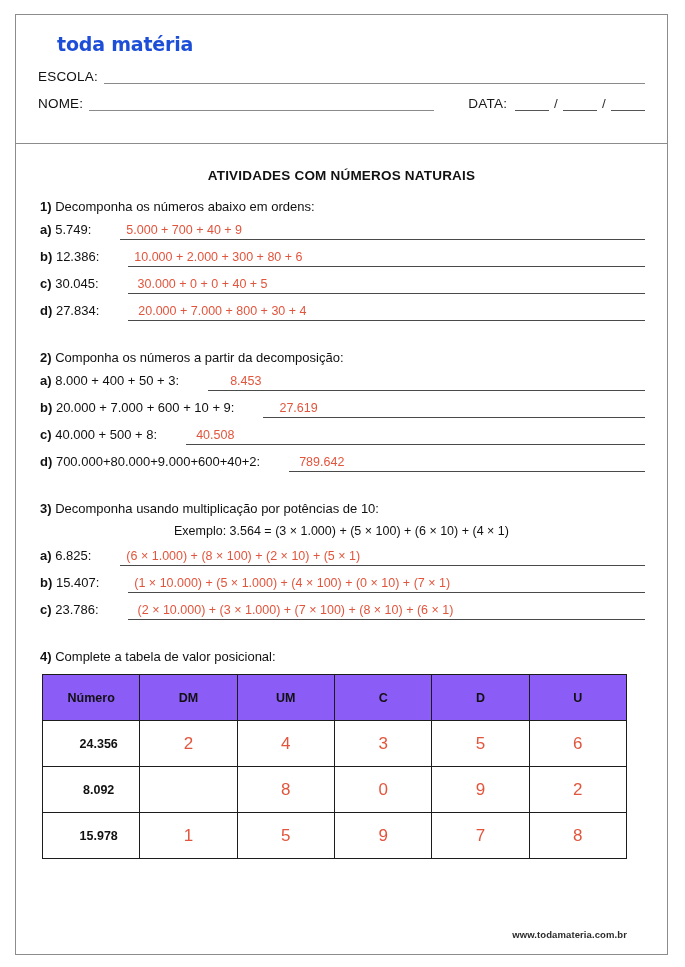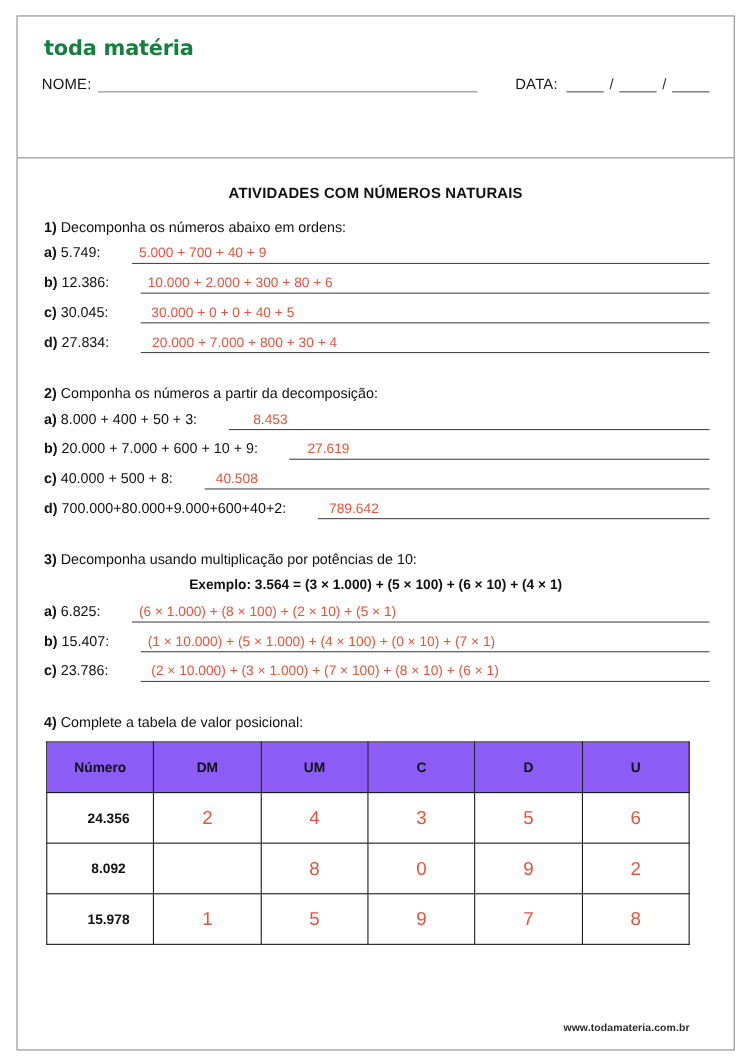--- a/index.html
+++ b/index.html
@@ -33,22 +33,22 @@
     border-bottom: 1px solid #8c8c8c;
     padding: 16px 22px 10px 22px;
     box-sizing: border-box;
     height: 129px;
   }
   .logo {
     font-family: "DejaVu Sans", sans-serif;
     font-weight: bold;
     font-size: 19px;
     letter-spacing: -0.2px;
-    color: #15803d;
-    margin: 2px 0 14px 2px;
+    color: #1d4ed8;
+    margin: 2px 0 14px 19px;
   }
   .field-row {
     display: flex;
     align-items: flex-end;
     margin-bottom: 12px;
     font-size: 13.5px;
     letter-spacing: 0.2px;
   }
   .field-label {
     white-space: nowrap;
@@ -122,21 +122,21 @@
     white-space: nowrap;
     display: inline-block;
   }
   .answer-text.indent-1 { padding-left: 22px; }
   .answer-text.indent-2 { padding-left: 16px; }
   .answer-text.indent-3 { padding-left: 10px; }
   .answer-text.indent-4 { padding-left: 6px; }
 
   .example-line {
     text-align: center;
-    font-weight: bold;
+    font-weight: normal;
     font-size: 12.5px;
     margin: 0 0 10px 0;
     color: #111;
   }
   .gap-md { height: 20px; }
 
   
   .table-wrap { margin: 10px 0 0 4px; }
   table.pos-table {
     border-collapse: collapse;
@@ -179,20 +179,24 @@
   }
 </style>
 </head>
 <body>
 
 <div class="sheet">
 
   <div class="header-block">
     <div class="logo">toda matéria</div>
 
+    <div class="field-row">
+      <span class="field-label">ESCOLA:</span>
+      <span class="field-rule"></span>
+    </div>
 
     <div class="field-row">
       <span class="field-label">NOME:</span>
       <span class="field-rule"></span>
       <span class="date-group">
         <span class="date-label">DATA:</span>
         <span class="date-slot"></span>
         <span class="date-sep">/</span>
         <span class="date-slot"></span>
         <span class="date-sep">/</span>

